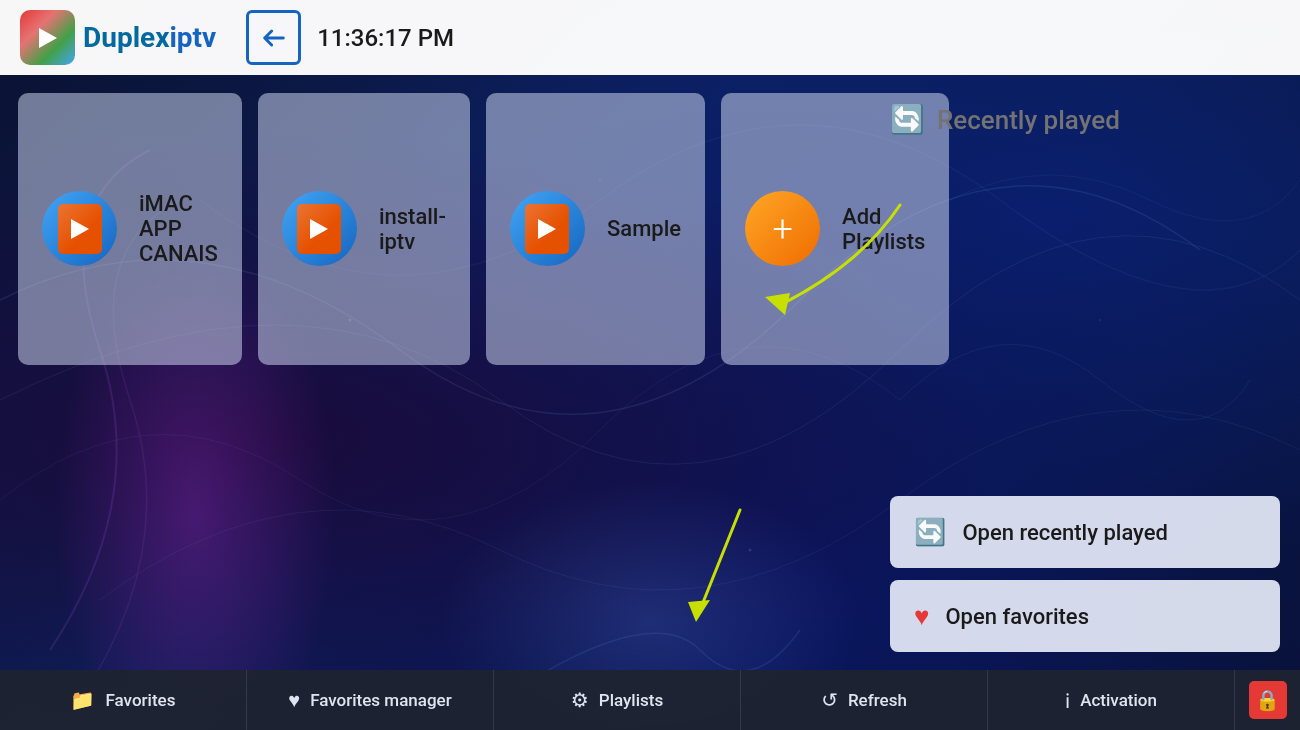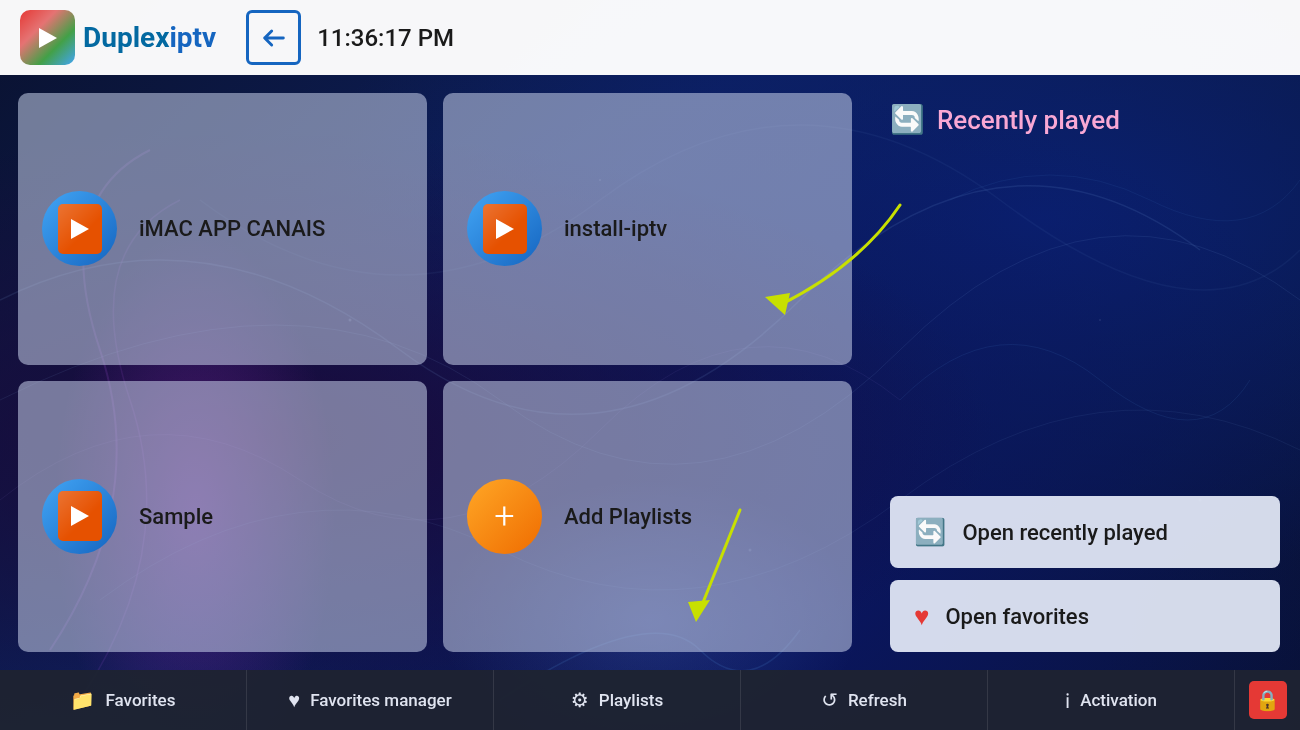--- a/index.html
+++ b/index.html
@@ -111,21 +111,21 @@
       display: flex;
       width: 100%;
       height: calc(730px - 75px - 60px);
     }
 
     
     .playlists-area {
       width: 870px;
       padding: 18px 18px 18px 18px;
       display: grid;
-      grid-template-columns: 1fr 1fr;
+      grid-template-columns: 1fr 1fr 1fr 1fr;
       grid-template-rows: 1fr 1fr;
       gap: 16px;
     }
     .playlist-card {
       background: rgba(200, 210, 235, 0.55);
       border-radius: 10px;
       display: flex;
       align-items: center;
       padding: 0 24px;
       cursor: pointer;
@@ -197,21 +197,21 @@
       margin-top: 10px;
     }
     .recently-played-header .rp-icon {
       color: #c8e000;
       font-size: 28px;
       margin-right: 12px;
     }
     .recently-played-header .rp-title {
       font-size: 26px;
       font-weight: 500;
-      color: #f9a8d4;
+      color: #737373;
     }
 
     
     .sidebar-buttons {
       margin-top: auto;
       display: flex;
       flex-direction: column;
       gap: 12px;
     }
     .sidebar-btn {

